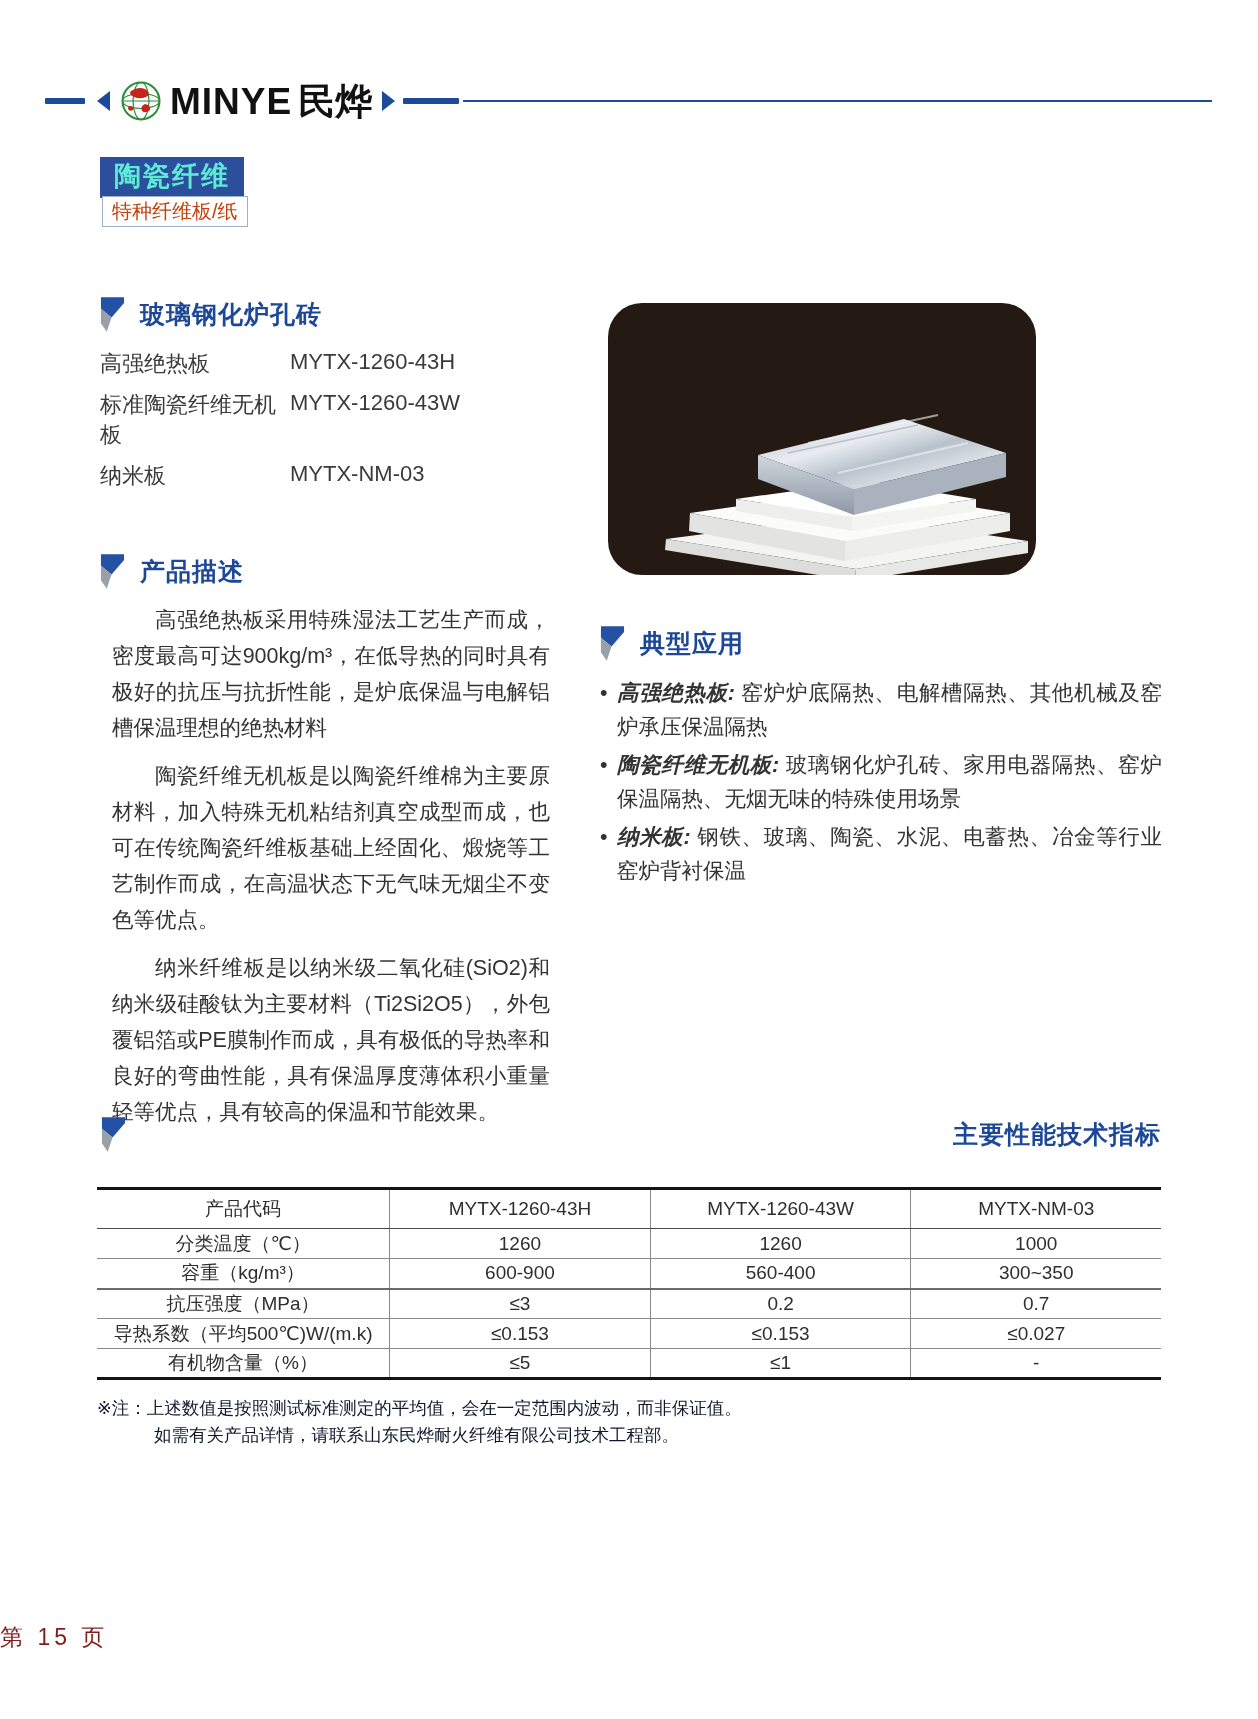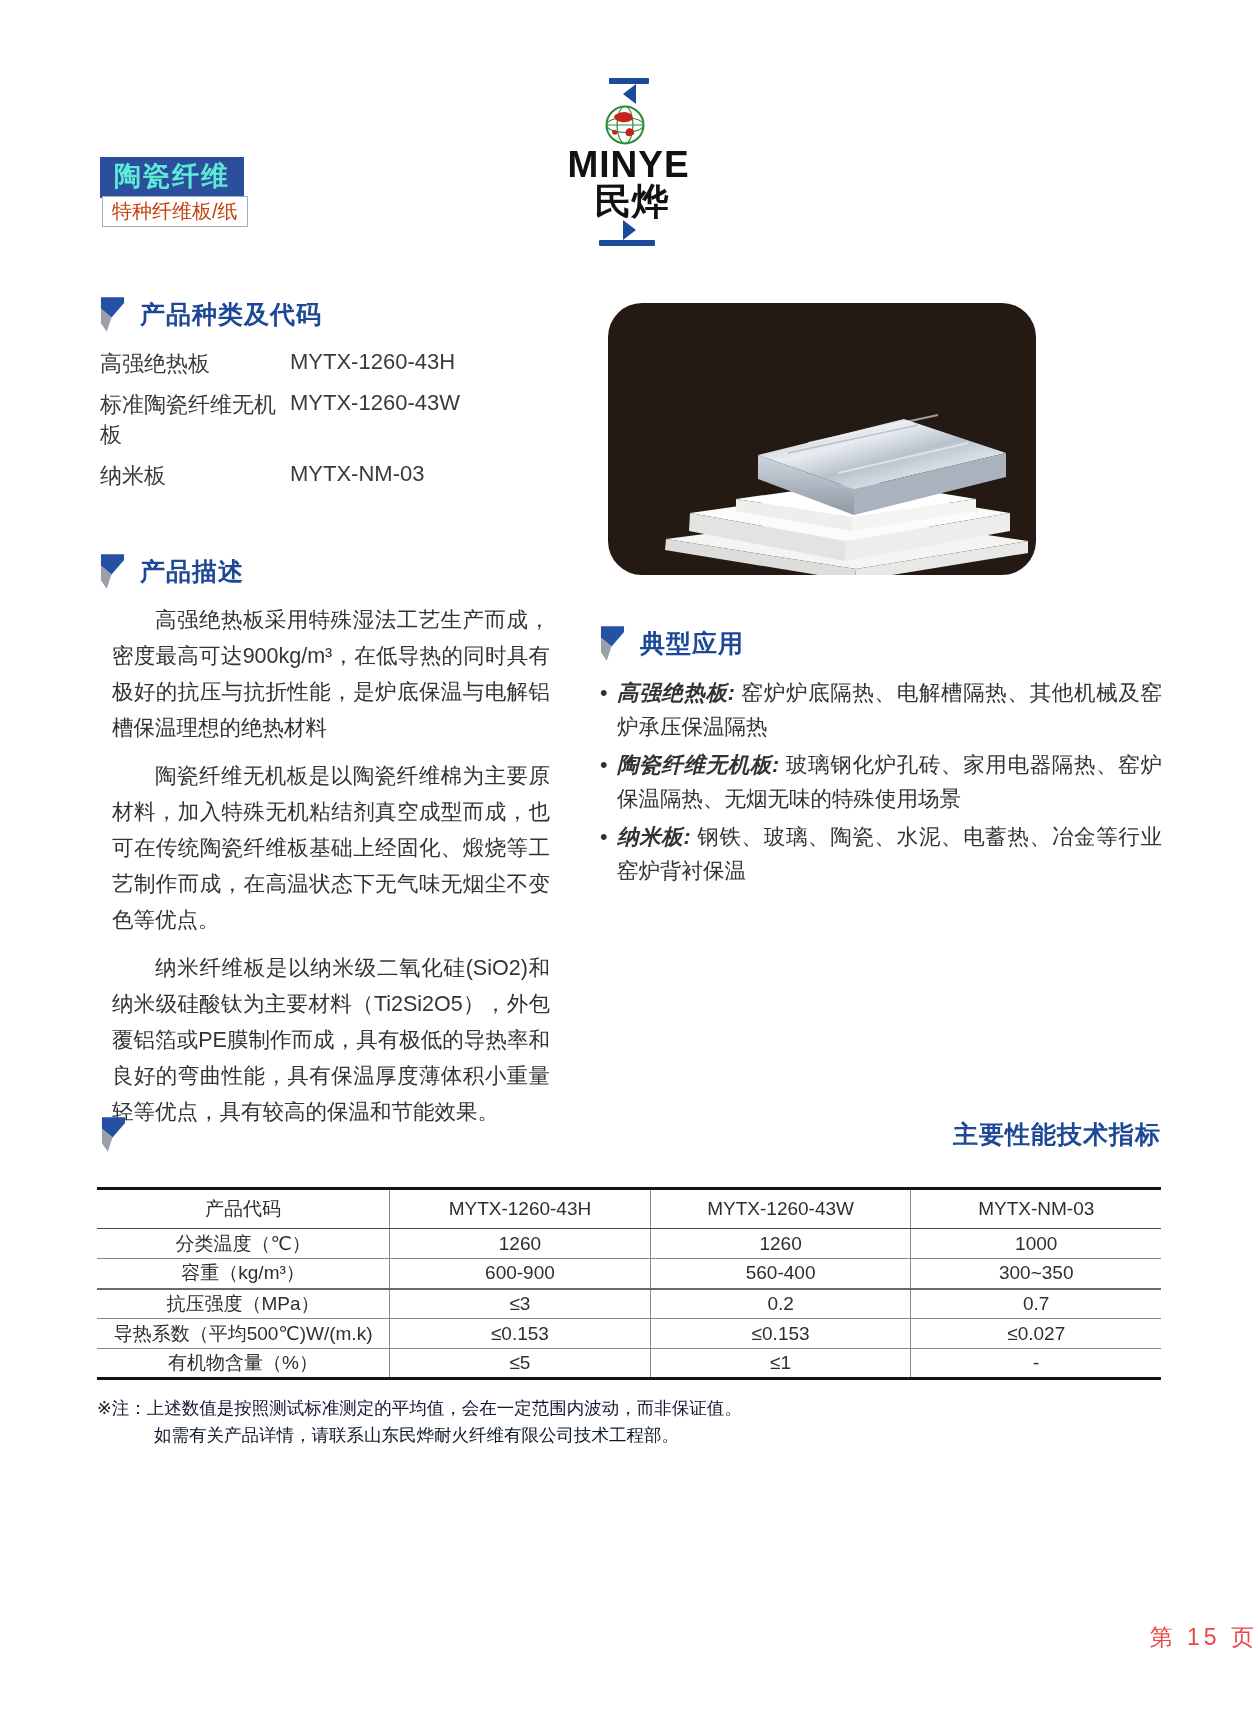--- a/index.html
+++ b/index.html
@@ -1,20 +1,20 @@
 <!DOCTYPE html>
 <html><head>
 <meta charset="utf-8">
 <style>
   html,body{margin:0;padding:0;background:#ffffff;}
   body{font-family:"Liberation Sans","DejaVu Sans",sans-serif;color:#303030;}
   .page{position:relative;width:1258px;height:1719px;background:#fff;overflow:hidden;}
 
   
-  .hdr{position:absolute;left:45px;right:46px;top:78px;height:46px;display:flex;align-items:center;flex-direction:column;}
+  .hdr{position:absolute;left:45px;right:46px;top:78px;height:46px;display:flex;align-items:center;}
   .hdr .dash{width:40px;height:6px;background:#1c4a9a;border-radius:1px;flex:0 0 auto;}
   .hdr .dash2{width:56px;height:6px;background:#1c4a9a;border-radius:1px;flex:0 0 auto;margin-right:4px;}
   .tri{width:0;height:0;flex:0 0 auto;}
   .tri-left{border-top:10px solid transparent;border-bottom:10px solid transparent;border-right:13px solid #1c4a9a;margin:0 10px 0 12px;}
   .tri-right{border-top:10px solid transparent;border-bottom:10px solid transparent;border-left:13px solid #1c4a9a;margin:0 8px 0 10px;}
   .hdr .globe{flex:0 0 auto;margin-right:8px;display:flex;align-items:center;}
   .brand-latin{font-size:37px;font-weight:900;color:#111;letter-spacing:1px;line-height:1;}
   .brand-cjk{font-size:37px;font-weight:900;color:#111;margin-left:6px;line-height:1;font-family:"Liberation Serif","DejaVu Serif",serif;}
   .hdr .thinline{flex:1 1 auto;height:2px;background:#1c4a9a;}
 
@@ -63,21 +63,21 @@
   table.spec tr.r2 td{border-bottom:2.5px solid #6a6a6a;}
   table.spec col.c1{width:27.5%;}
   table.spec col.c2{width:24.5%;}
   table.spec col.c3{width:24.5%;}
   table.spec col.c4{width:23.5%;}
 
   .note{margin-top:15px;font-size:17.5px;color:#0f172a;line-height:27px;}
   .note .n2{padding-left:57px;}
 
   
-  .footer{position:absolute;left:0;right:0;top:1622px;text-align:right;font-size:23px;color:#ef4444;letter-spacing:4px;}
+  .footer{position:absolute;left:0;right:0;top:1622px;text-align:left;font-size:23px;color:#7f1d1d;letter-spacing:4px;}
 </style>
 </head>
 <body>
 
 <div class="page">
 
   <div class="hdr">
     <span class="dash"></span>
     <span class="tri tri-left"></span>
     <span class="globe">
@@ -103,21 +103,21 @@
 
   <div class="col-left">
 
     <div class="sec">
       <span class="mk">
         <svg width="25" height="37" viewBox="0 0 26 38">
           <polygon points="1,1 25,1 25,7 12,22 1,13" fill="#2451a3"></polygon>
           <polygon points="1,13 12,22 7,37 1,28" fill="#9aa0a8"></polygon>
         </svg>
       </span>
-      <span class="t">产品种类及代码</span>
+      <span class="t">玻璃钢化炉孔砖</span>
     </div>
 
     <div class="ptypes">
       <div class="row">
         <span class="nm">高强绝热板</span>
         <span class="cd">MYTX-1260-43H</span>
       </div>
       <div class="row">
         <span class="nm">标准陶瓷纤维无机板</span>
         <span class="cd">MYTX-1260-43W</span>

